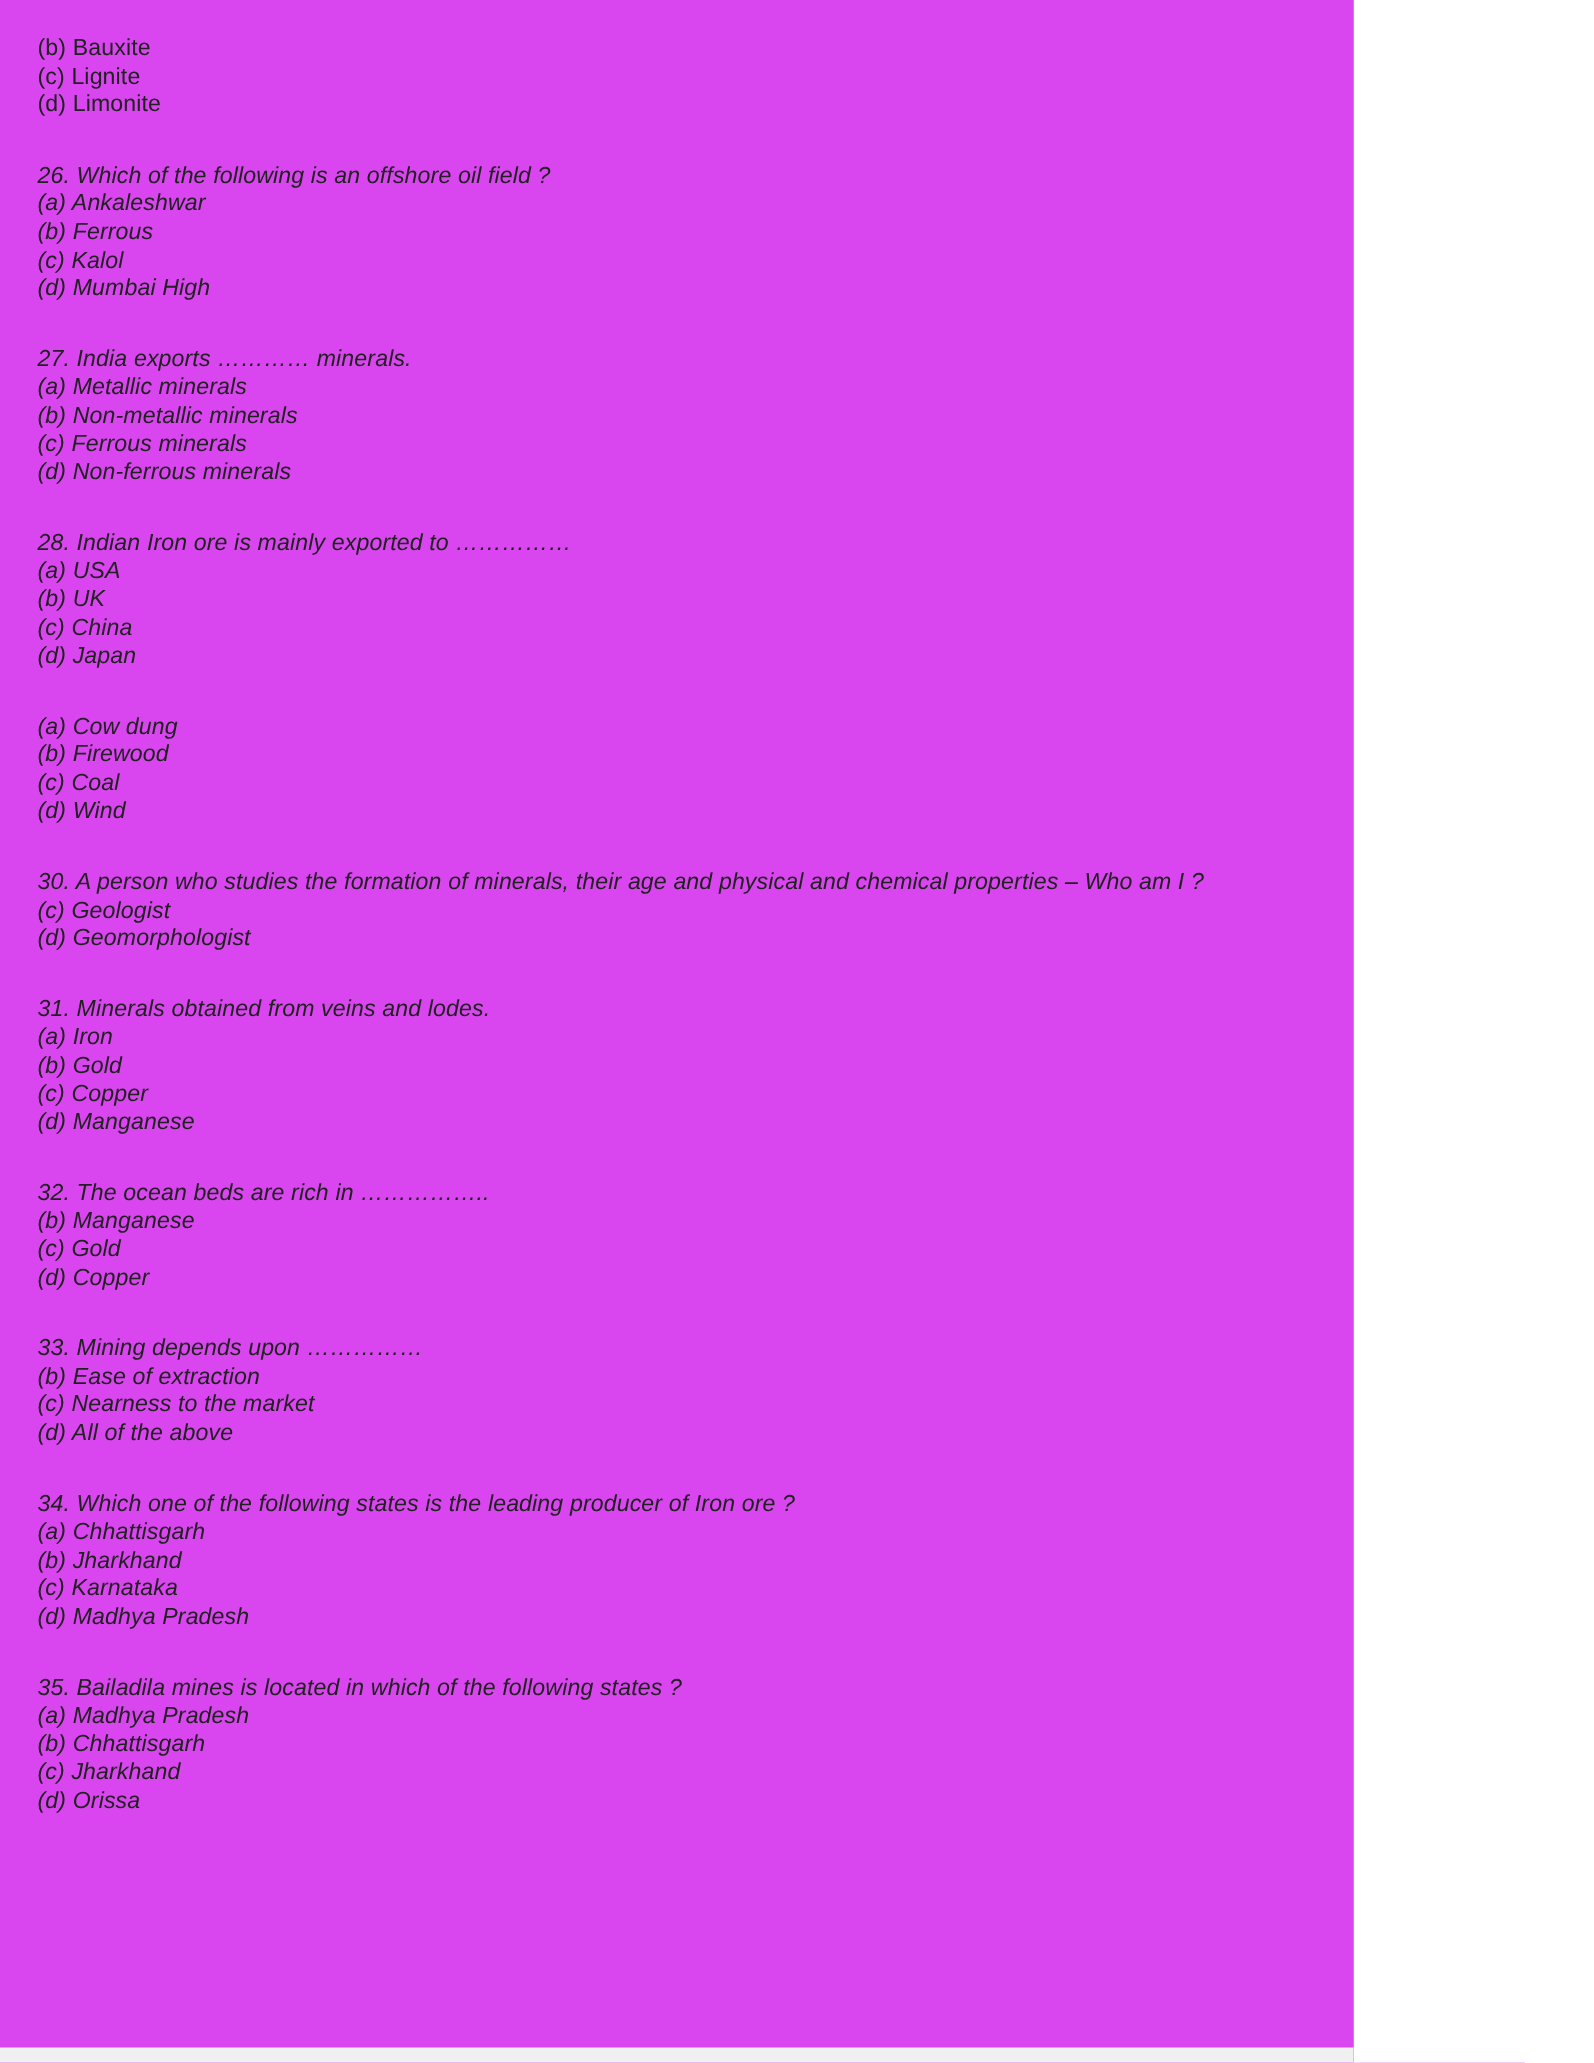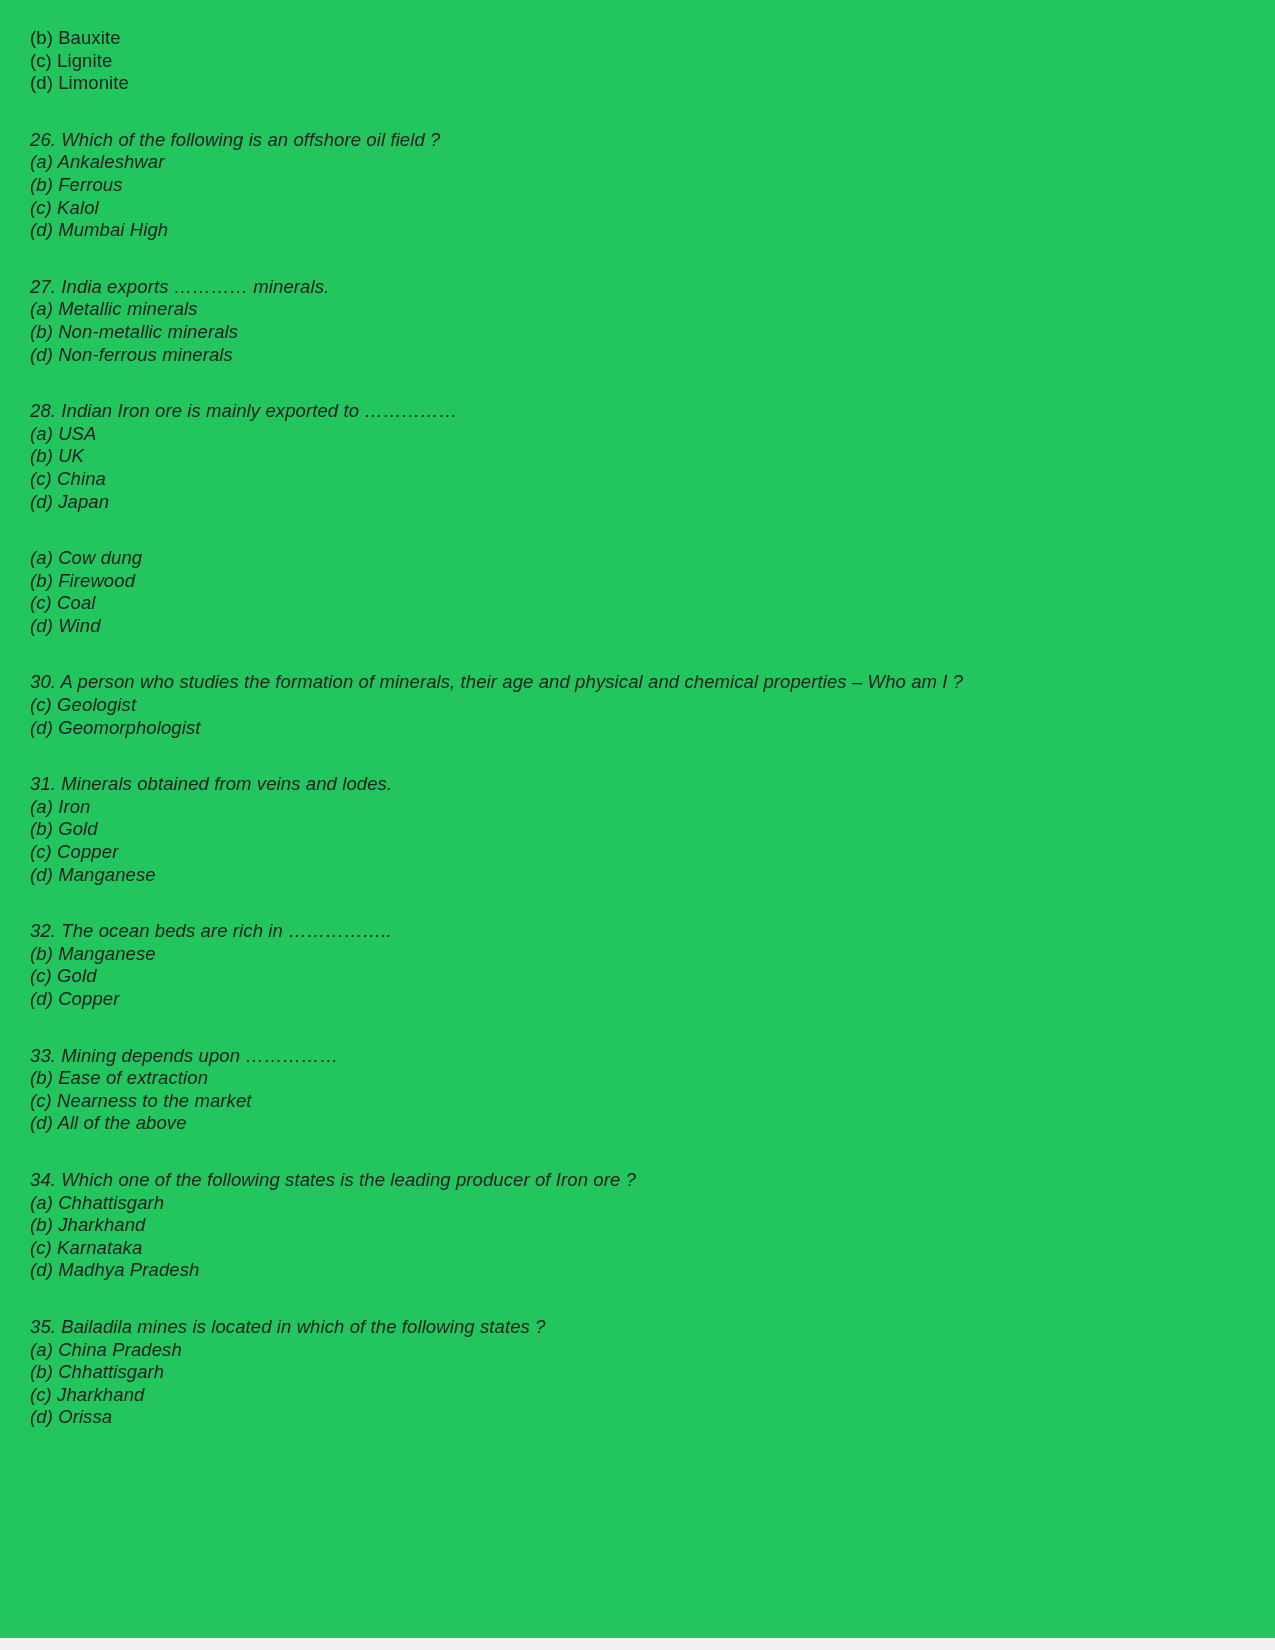--- a/index.html
+++ b/index.html
@@ -2,24 +2,24 @@
 <html><head>
 <meta charset="utf-8">
 <style>
   html, body {
     margin: 0;
     padding: 0;
     background: #ffffff;
   }
   .page {
     position: relative;
-    width: 1275px;
+    width: 1083px;
     height: 1650px;
     box-sizing: border-box;
-    background: #22c55e;
+    background: #d946ef;
     overflow: hidden;
     font-family: "Liberation Sans", sans-serif;
     color: #212121;
   }
   .content {
     padding: 27px 30px 0 30px;
   }
   .qblock {
     margin: 0;
   }
@@ -56,20 +56,21 @@
         <div class="line">26. Which of the following is an offshore oil field ?</div>
         <div class="line">(a) Ankaleshwar</div>
         <div class="line">(b) Ferrous</div>
         <div class="line">(c) Kalol</div>
         <div class="line">(d) Mumbai High</div>
       </section>
       <section class="qblock">
         <div class="line">27. India exports ………… minerals.</div>
         <div class="line">(a) Metallic minerals</div>
         <div class="line">(b) Non-metallic minerals</div>
+        <div class="line">(c) Ferrous minerals</div>
         <div class="line">(d) Non-ferrous minerals</div>
       </section>
       <section class="qblock">
         <div class="line">28. Indian Iron ore is mainly exported to ……………</div>
         <div class="line">(a) USA</div>
         <div class="line">(b) UK</div>
         <div class="line">(c) China</div>
         <div class="line">(d) Japan</div>
       </section>
       <section class="qblock">
@@ -104,20 +105,20 @@
       </section>
       <section class="qblock">
         <div class="line">34. Which one of the following states is the leading producer of Iron ore ?</div>
         <div class="line">(a) Chhattisgarh</div>
         <div class="line">(b) Jharkhand</div>
         <div class="line">(c) Karnataka</div>
         <div class="line">(d) Madhya Pradesh</div>
       </section>
       <section class="qblock">
         <div class="line">35. Bailadila mines is located in which of the following states ?</div>
-        <div class="line">(a) China Pradesh</div>
+        <div class="line">(a) Madhya Pradesh</div>
         <div class="line">(b) Chhattisgarh</div>
         <div class="line">(c) Jharkhand</div>
         <div class="line">(d) Orissa</div>
       </section>
     </main>
   <div class="bottom-strip"></div>
 </div>
 
 </body></html>

